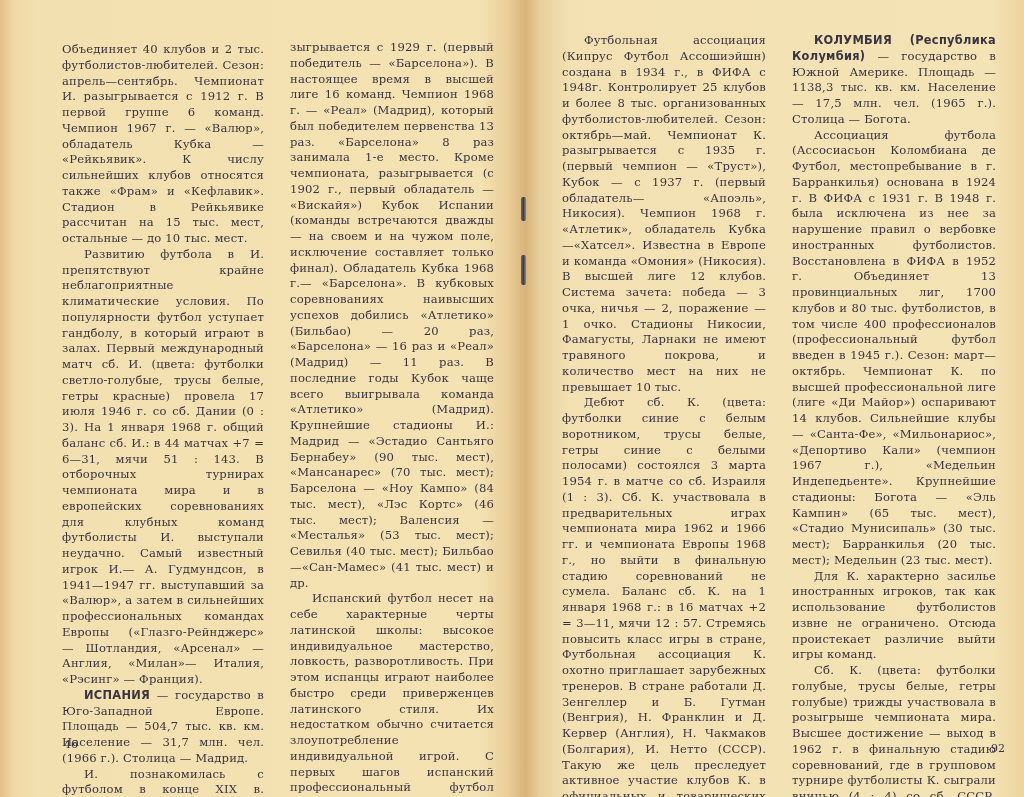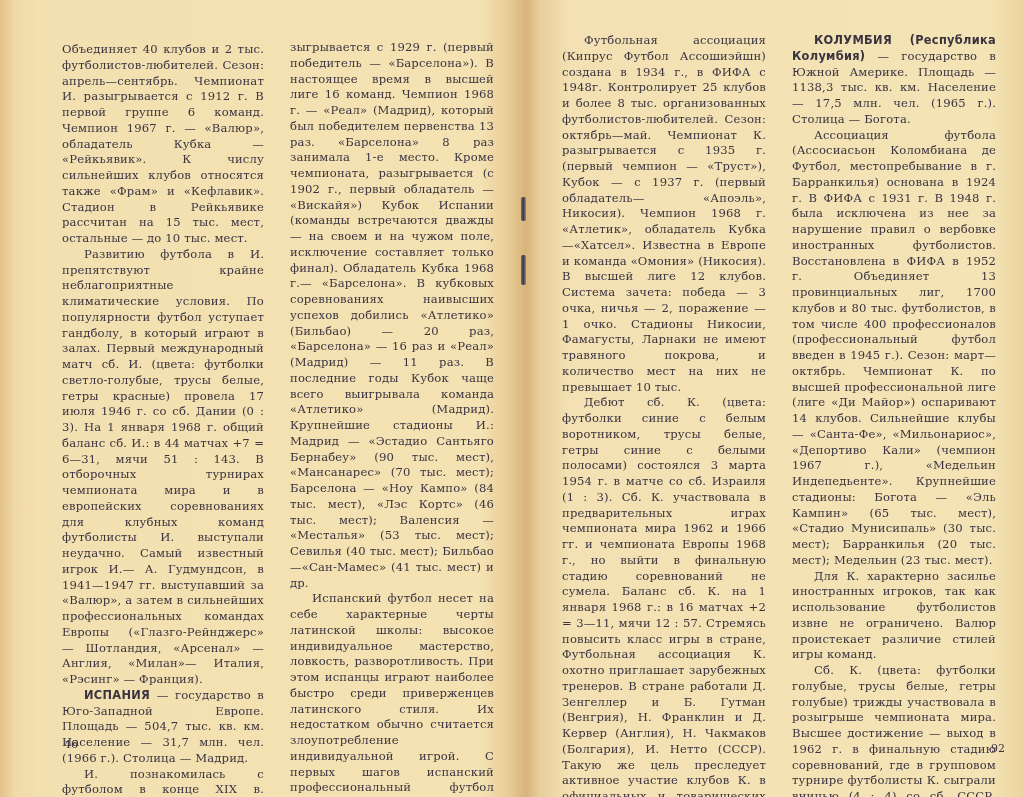--- a/index.html
+++ b/index.html
@@ -61,18 +61,18 @@
   <div class="staple staple-1"></div>
   <div class="staple staple-2"></div>
   <div class="page page-right">
     <div class="col c3">
         <p class="ind">Футбольная ассоциация (Кипрус Футбол Ассошиэйшн) создана в 1934 г., в ФИФА с 1948г. Контролирует 25 клубов и более 8 тыс. организованных футболистов-любителей. Сезон: октябрь—май. Чемпионат К. разыгрывается с 1935 г. (первый чемпион — «Труст»), Кубок — с 1937 г. (первый обладатель— «Апоэль», Никосия). Чемпион 1968 г. «Атлетик», обладатель Кубка—«Хатсел». Известна в Европе и команда «Омония» (Никосия). В высшей лиге 12 клубов. Система зачета: победа — 3 очка, ничья — 2, поражение — 1 очко. Стадионы Никосии, Фамагусты, Ларнаки не имеют травяного покрова, и количество мест на них не превышает 10 тыс.</p>
         <p class="ind">Дебют сб. К. (цвета: футболки синие с белым воротником, трусы белые, гетры синие с белыми полосами) состоялся 3 марта 1954 г. в матче со сб. Израиля (1 : 3). Сб. К. участвовала в предварительных играх чемпионата мира 1962 и 1966 гг. и чемпионата Европы 1968 г., но выйти в финальную стадию соревнований не сумела. Баланс сб. К. на 1 января 1968 г.: в 16 матчах +2 = 3—11, мячи 12 : 57. Стремясь повысить класс игры в стране, Футбольная ассоциация К. охотно приглашает зарубежных тренеров. В стране работали Д. Зенгеллер и Б. Гутман (Венгрия), Н. Франклин и Д. Кервер (Англия), Н. Чакмаков (Болгария), И. Нетто (СССР). Такую же цель преследует активное участие клубов К. в официальных и товарищеских встречах, которые пока не приносят побед, но дают ценный опыт.</p>
       </div>
     <div class="col c4">
         <p class="ind"><span class="head">КОЛУМБИЯ (Республика Колумбия)</span><span> — государство в Южной Америке. Площадь — 1138,3 тыс. кв. км. Население — 17,5 млн. чел. (1965 г.). Столица — Богота.</span></p>
         <p class="ind">Ассоциация футбола (Ассосиасьон Коломбиана де Футбол, местопребывание в г. Барранкилья) основана в 1924 г. В ФИФА с 1931 г. В 1948 г. была исключена из нее за нарушение правил о вербовке иностранных футболистов. Восстановлена в ФИФА в 1952 г. Объединяет 13 провинциальных лиг, 1700 клубов и 80 тыс. футболистов, в том числе 400 профессионалов (профессиональный футбол введен в 1945 г.). Сезон: март—октябрь. Чемпионат К. по высшей профессиональной лиге (лиге «Ди Майор») оспаривают 14 клубов. Сильнейшие клубы — «Санта-Фе», «Мильонариос», «Депортиво Кали» (чемпион 1967 г.), «Медельин Индепедьенте». Крупнейшие стадионы: Богота — «Эль Кампин» (65 тыс. мест), «Стадио Мунисипаль» (30 тыс. мест); Барранкилья (20 тыс. мест); Медельин (23 тыс. мест).</p>
-        <p class="ind">Для К. характерно засилье иностранных игроков, так как использование футболистов извне не ограничено. Валюр проистекает различие стилей игры команд.</p>
+        <p class="ind">Для К. характерно засилье иностранных игроков, так как использование футболистов извне не ограничено. Отсюда проистекает различие выйти игры команд.</p>
         <p class="ind">Сб. К. (цвета: футболки голубые, трусы белые, гетры голубые) трижды участвовала в розыгрыше чемпионата мира. Высшее достижение — выход в 1962 г. в финальную стадию соревнований, где в групповом турнире футболисты К. сыграли вничью (4 : 4) со сб. СССР. Лучший результат в чемпионате Ю. Америки — 5-е место (1957 г.). В 1968 г. вышла в финальный турнир XIX Олимпиады. В Кубке южноамериканских чемпионов «Мильонариос» в 1960 г. вышел в ½ финала. Колумбиец Д. Гамбоа является одним из лучших игроков южноамериканского футбола последних лет.</p>
       </div>
     <div class="page-num pn-right">92</div>
   </div>
 </div>
 
 </body></html>

